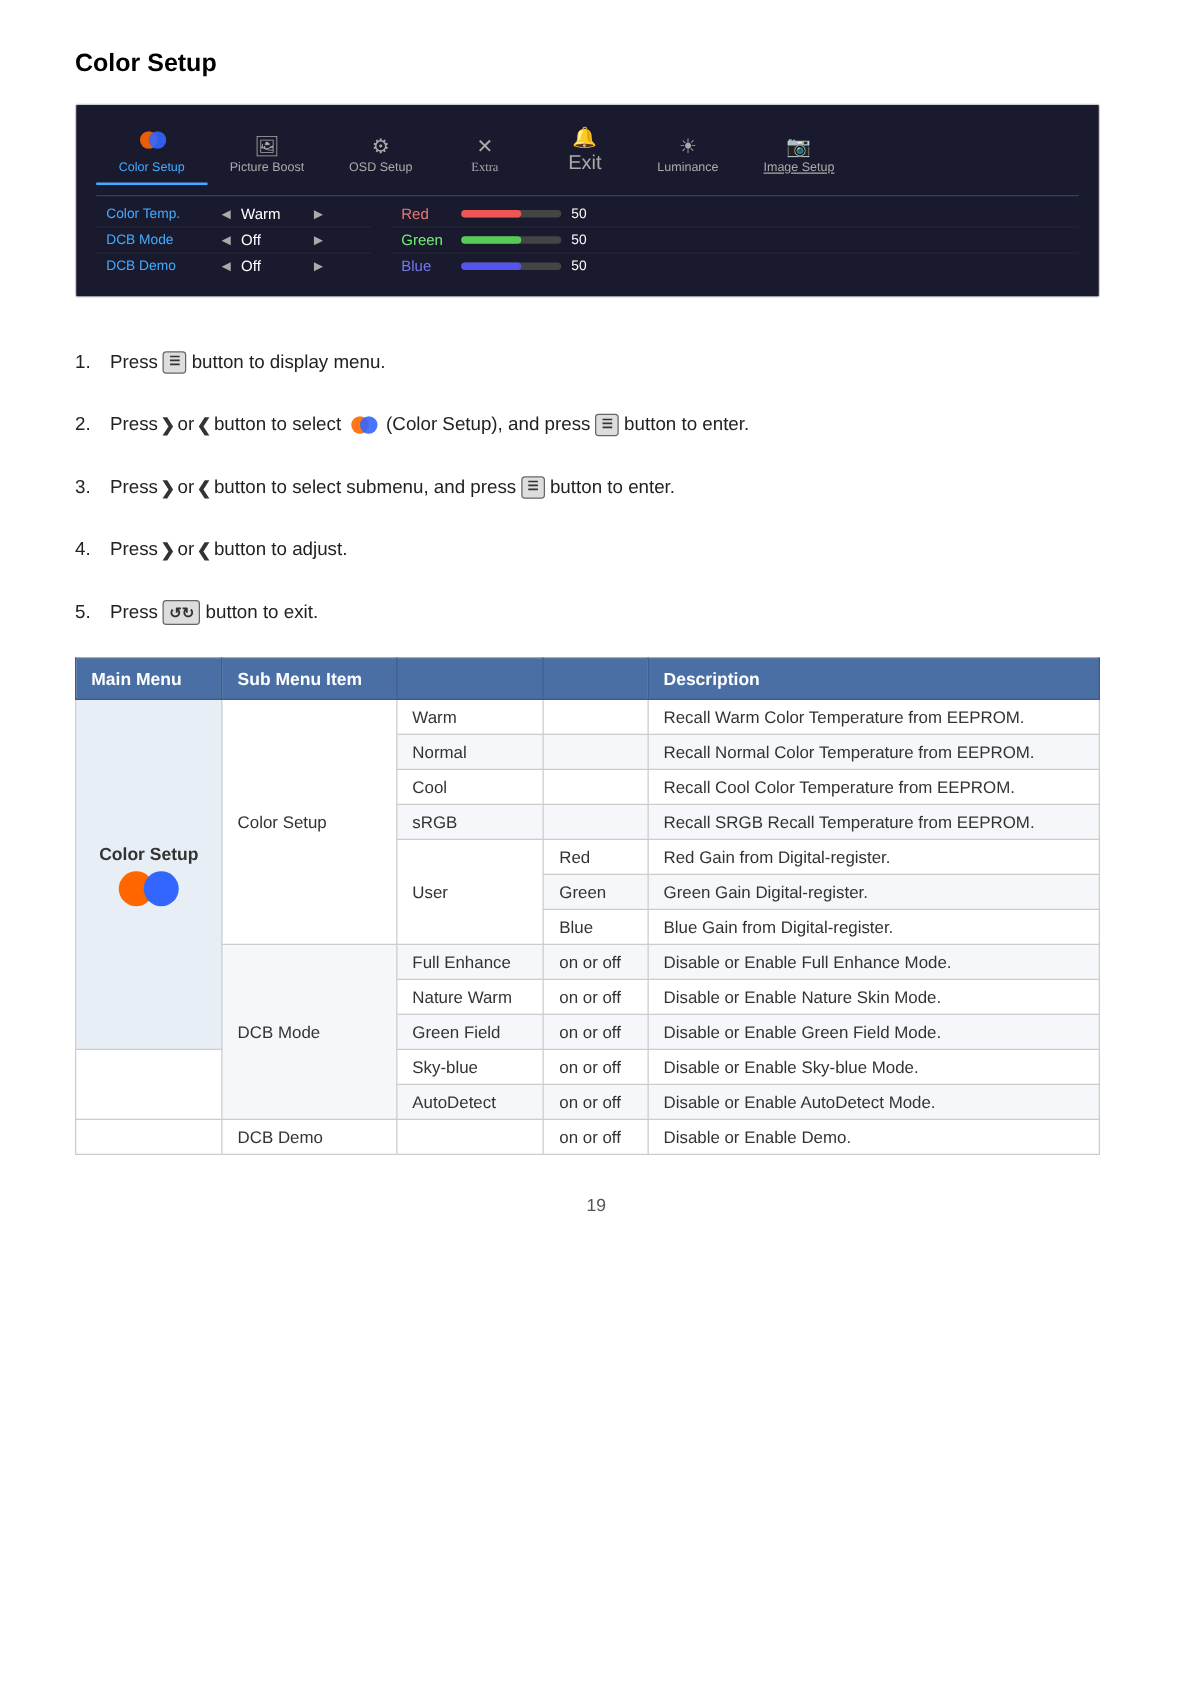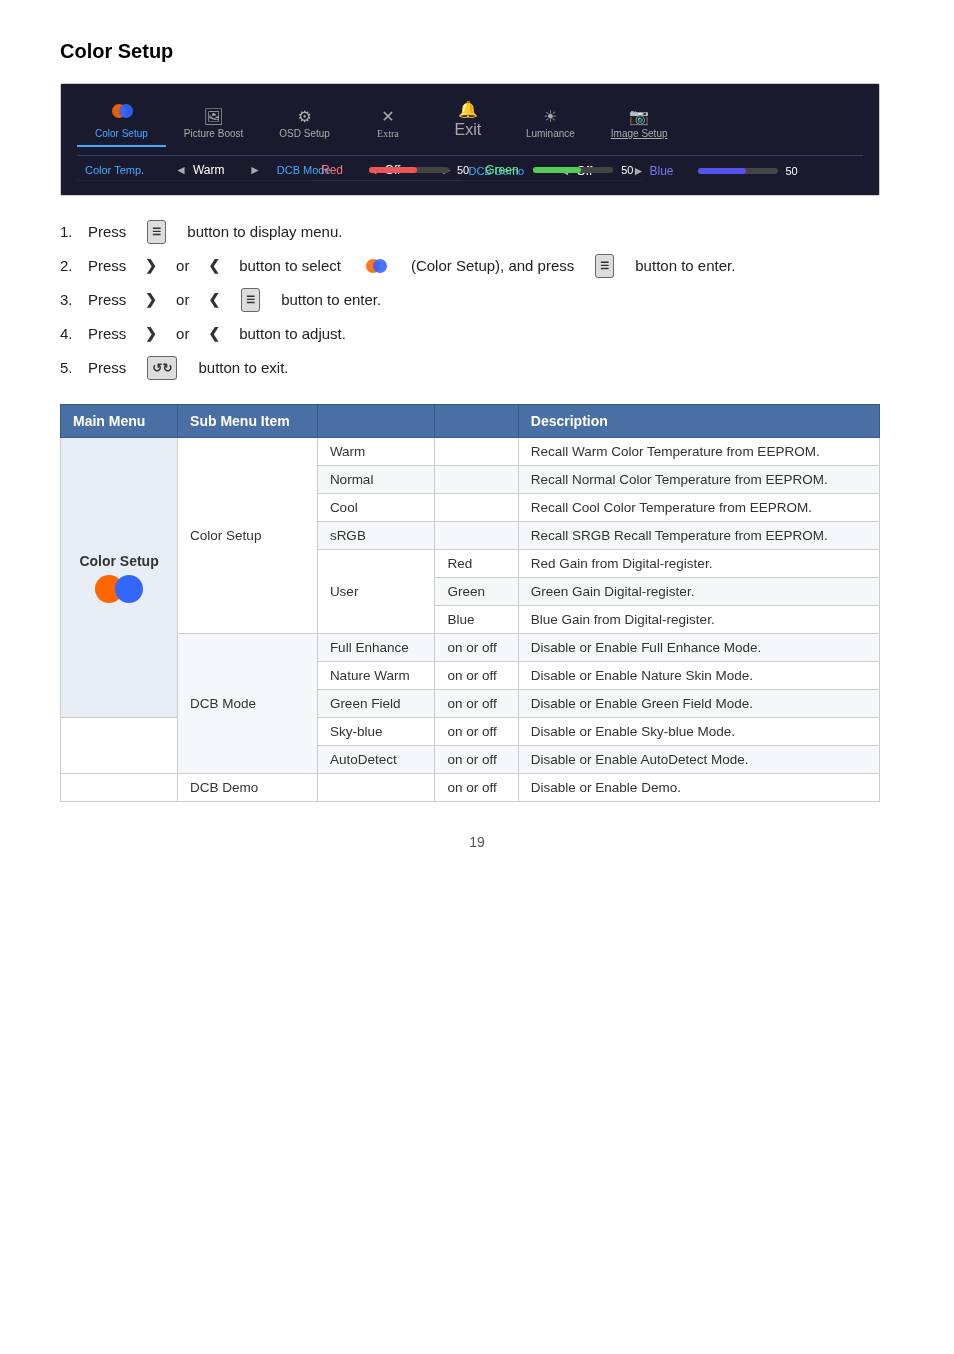--- a/index.html
+++ b/index.html
@@ -142,22 +142,24 @@
     }
 
     .step-num {
       min-width: 28px;
       font-weight: normal;
       font-size: 15px;
     }
 
     .step-text {
       display: flex;
+      align-items: center;
       flex-wrap: wrap;
-      gap: 19px;
+      gap: 2px;
+      margin-top: 16px;
     }
 
     
     .btn-icon {
       display: inline-flex;
       align-items: center;
       justify-content: center;
       background: #e0e0e0;
       border: 1px solid #999;
       border-radius: 3px;
@@ -259,21 +261,21 @@
 
     .page-number {
       text-align: center;
       font-size: 14px;
       color: #555;
       margin-top: 20px;
     }
 
     .osd-rows-container {
       display: flex;
-      flex-direction: row;
+      flex-direction: column;
       width: 100%;
     }
 
     .osd-top-divider {
       height: 1px;
       background: rgba(100,150,255,0.3);
       margin-bottom: 4px;
     }
   </style>
 </head>
@@ -406,20 +408,21 @@
     </span>
   </li>
 
   <li class="step">
     <span class="step-num">3.</span>
     <span class="step-text">
       <span>Press</span>
       <span class="chevron-icon">❯</span>
       <span>or</span>
       <span class="chevron-icon">❮</span>
+      <span>button to select submenu, and press</span>
       <span class="btn-icon menu-btn">☰</span>
       <span>button to enter.</span>
     </span>
   </li>
 
   <li class="step">
     <span class="step-num">4.</span>
     <span class="step-text">
       <span>Press</span>
       <span class="chevron-icon">❯</span>

